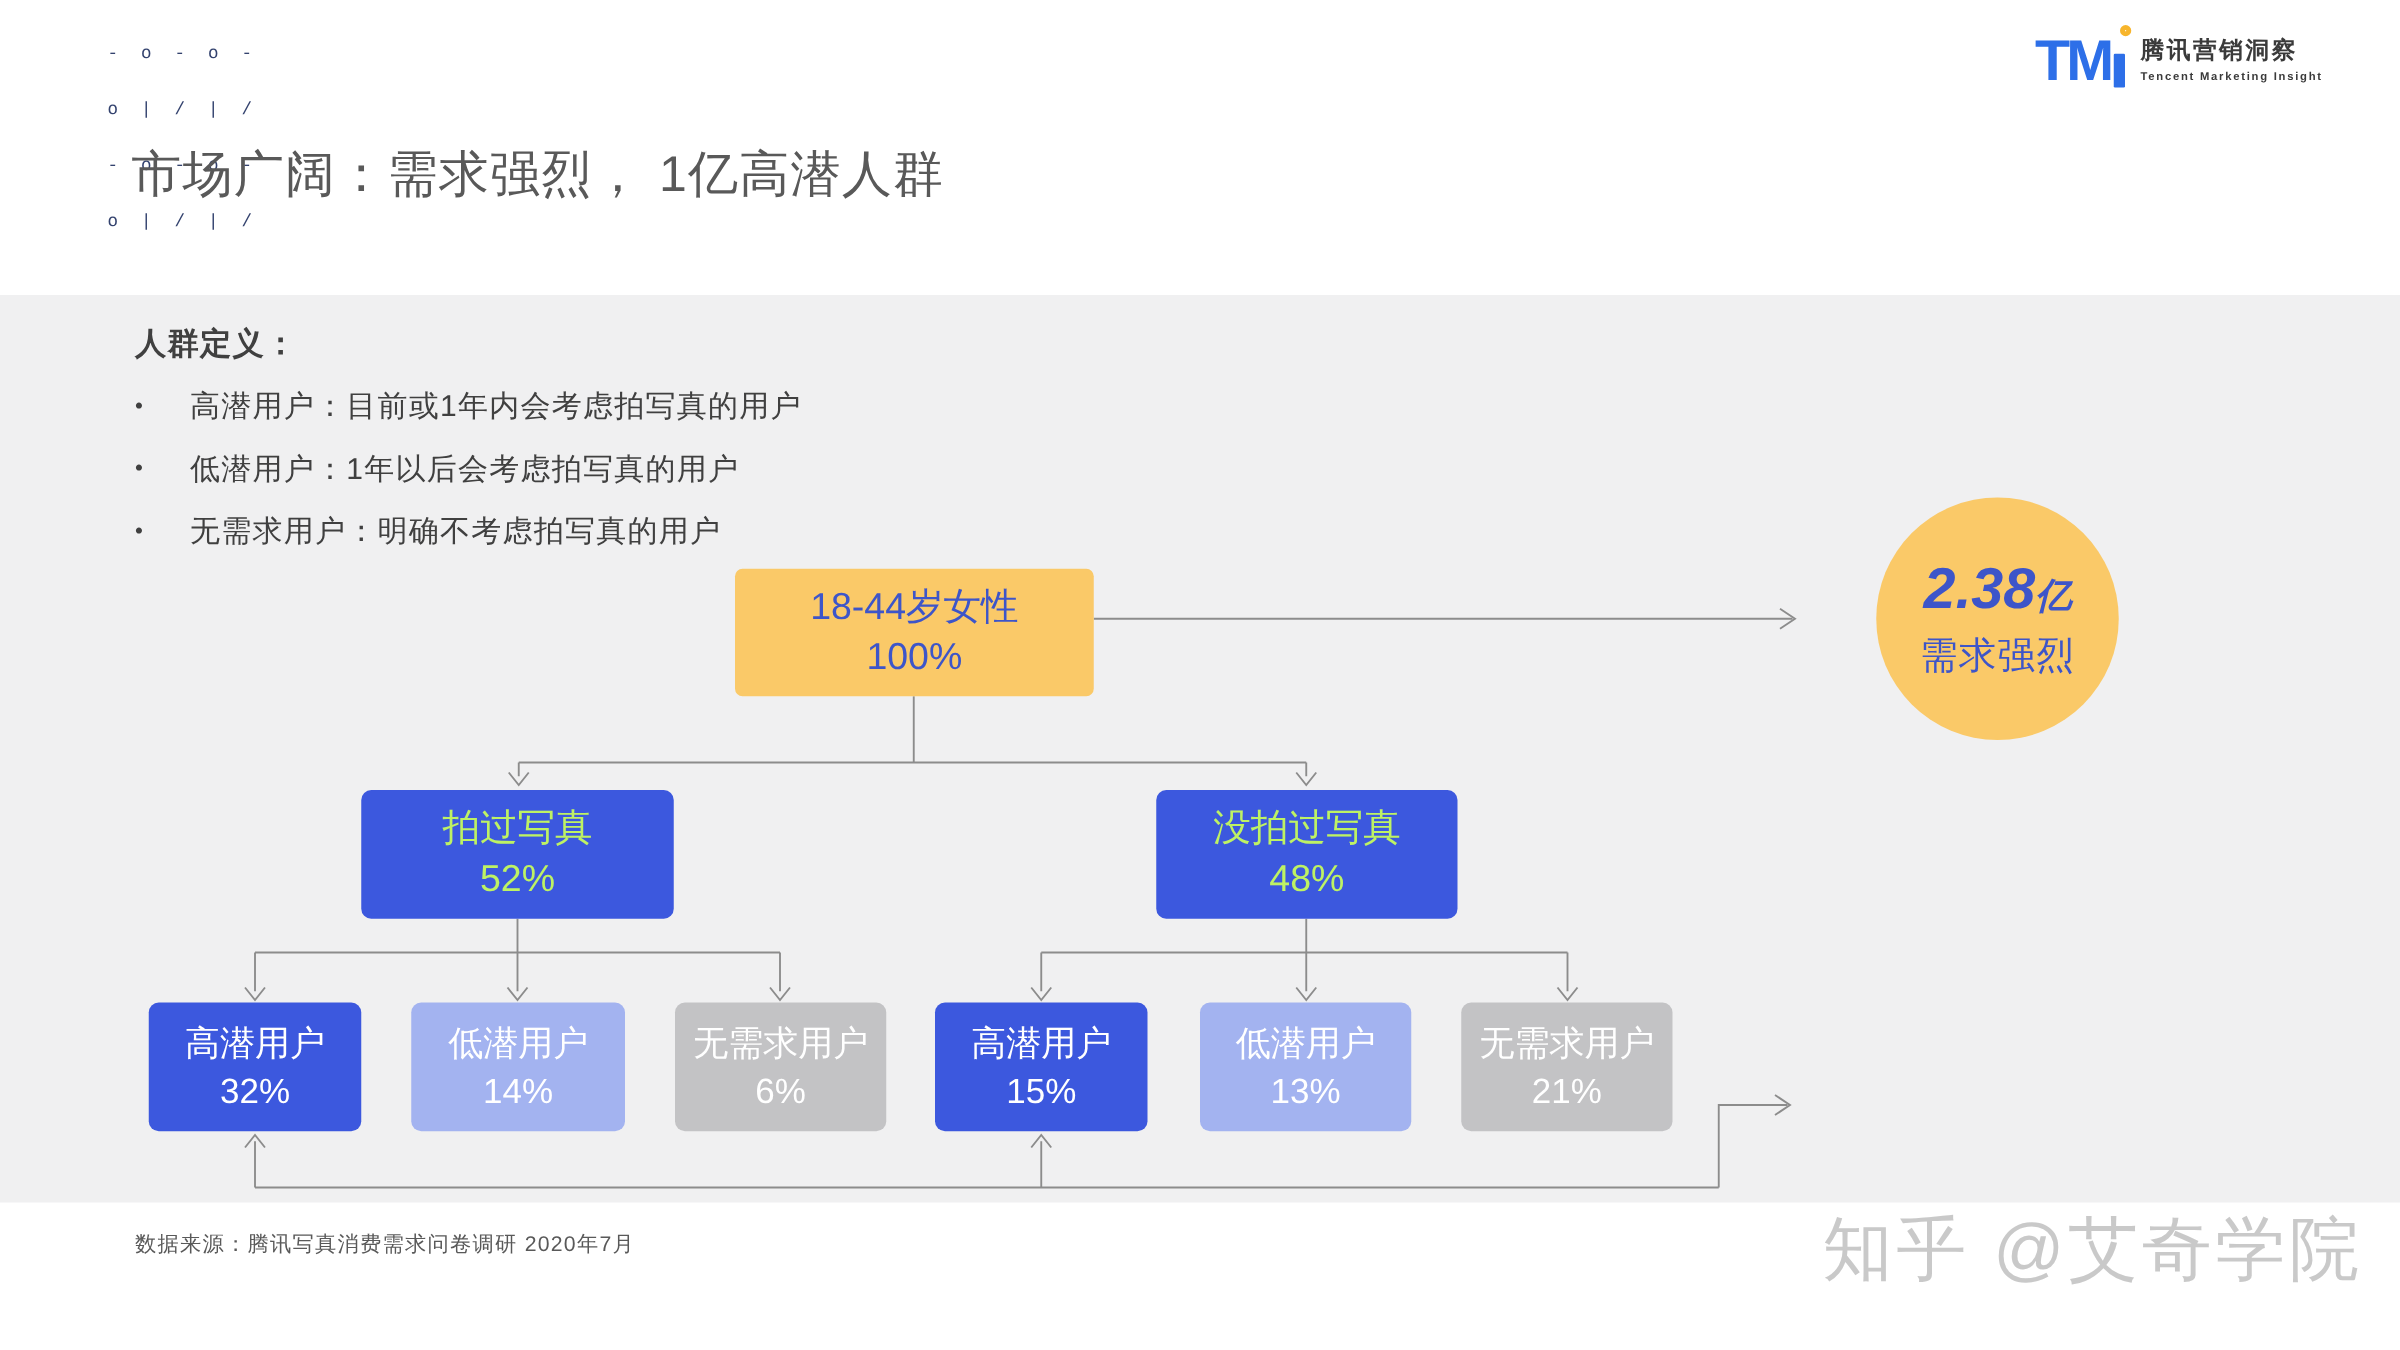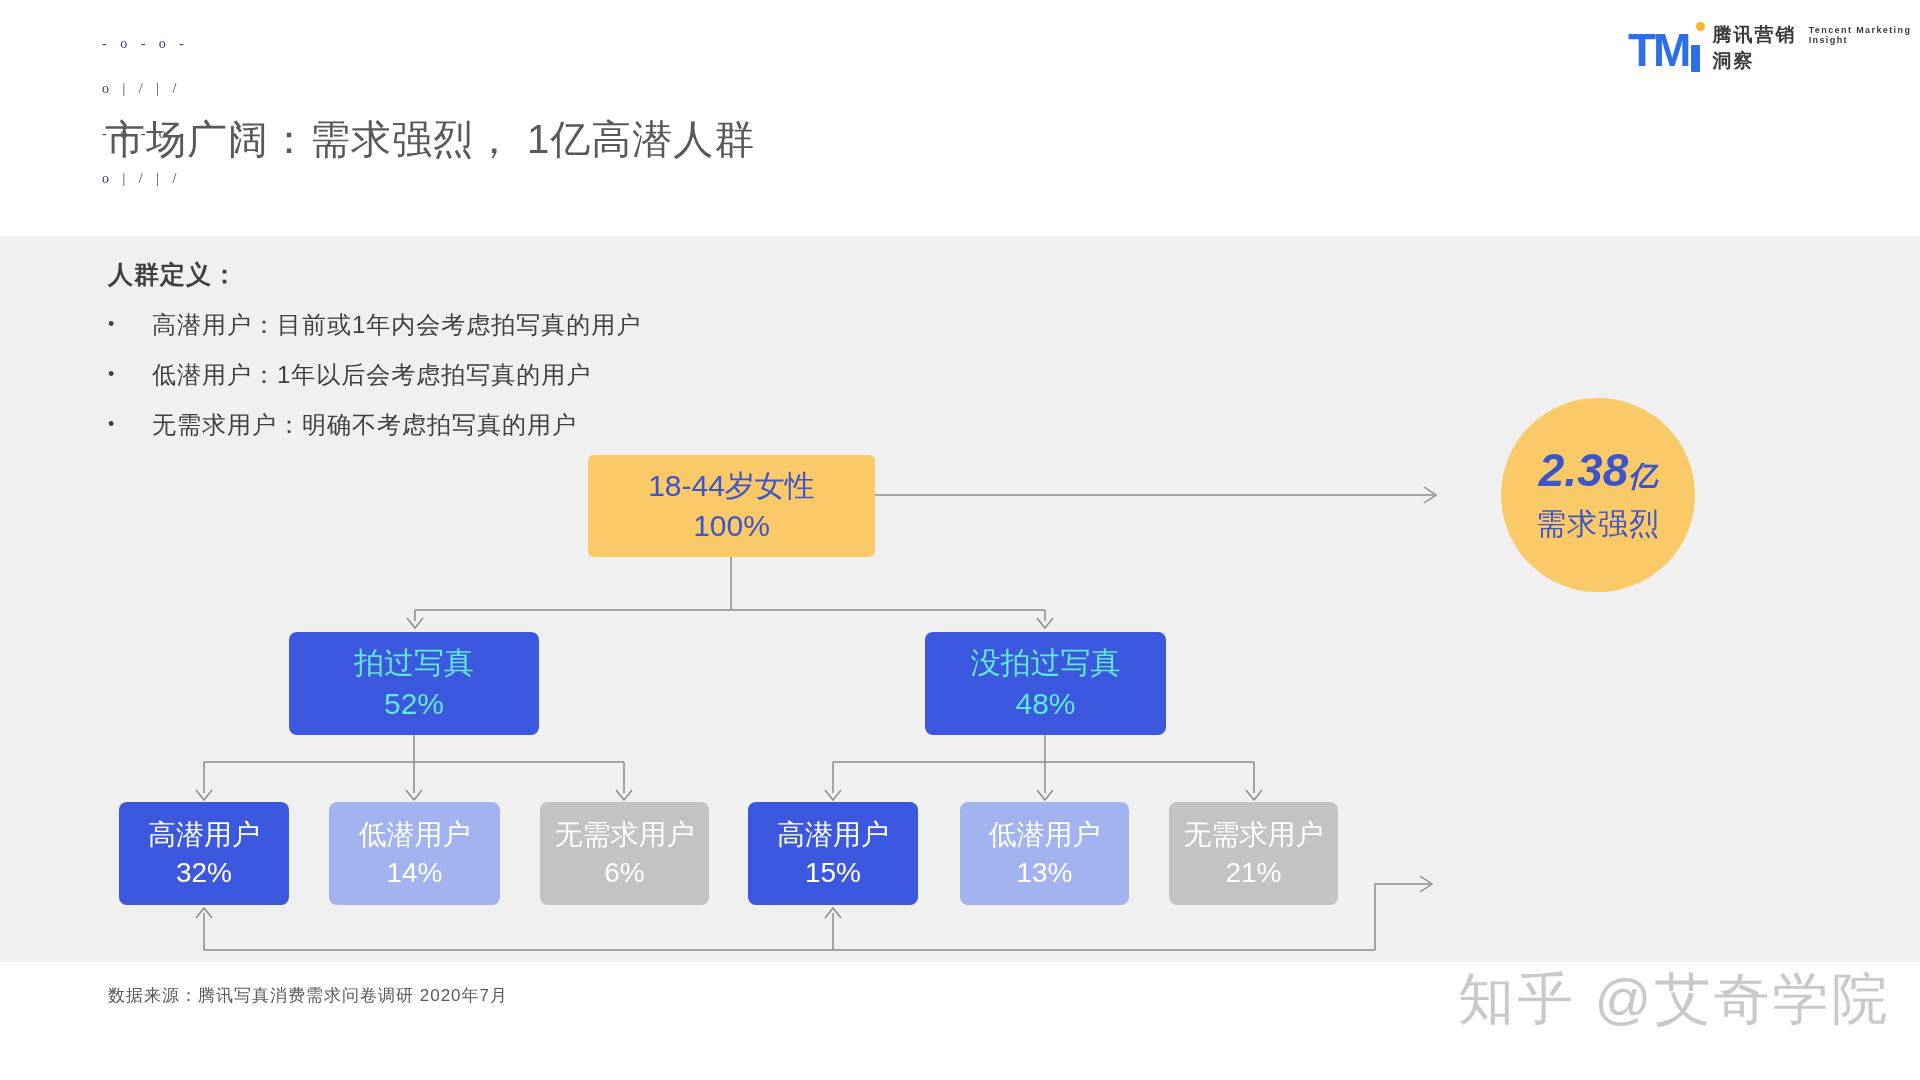--- a/index.html
+++ b/index.html
@@ -3,49 +3,49 @@
 <meta charset="utf-8">
 <style>
   * { margin:0; padding:0; box-sizing:border-box; }
   html,body { width:1920px; height:1080px; }
   body { font-family:"Liberation Sans","DejaVu Sans",sans-serif; background:#ffffff; position:relative; overflow:hidden; }
 
   .slide { position:absolute; inset:0; width:1920px; height:1080px; background:#ffffff; }
 
   
   .deco { position:absolute; left:86px; top:6px; color:#33426e;
-          font-family:Liberation Serif, serif;
-          font-size:14px; line-height:15px; letter-spacing:5px; white-space:pre;margin-left:16px; }
+          font-family:Liberation Mono, monospace;
+          font-size:14px; line-height:15px; letter-spacing:5px; white-space:pre; }
 
   
   .brand { position:absolute; left:1628px; top:22px; display:flex; align-items:center; gap:12px; }
   .tmi-mark { position:relative; height:48px; display:flex; align-items:flex-end; }
   .tmi-tm { color:#2d6fe8; font-size:46px; font-weight:bold; letter-spacing:-3px; line-height:44px; }
   .tmi-i-stem { display:inline-block; width:9px; height:27px; background:#2d6fe8; margin-left:3px; border-radius:1px; }
   .tmi-i-dot { position:absolute; right:-5px; top:-2px; width:9px; height:9px;
                border:4px solid #f7b52c; border-radius:50%; background:#fff; }
-  .brand-text { display:flex; justify-content:center; }
+  .brand-text { display:flex; flex-direction:column; justify-content:center; }
   .brand-cn { font-size:19px; font-weight:bold; color:#3a3a3a; letter-spacing:2px; }
   .brand-en { font-size:9px; color:#3a3a3a; letter-spacing:1.4px; margin-top:3px; font-weight:bold; }
 
   .slide-title { position:absolute; left:105px; top:112px; font-size:40px; color:#595959; letter-spacing:1px; }
 
   .panel { position:absolute; left:0; top:236px; width:1920px; height:726px; background:#f0f0f1; }
 
   .definitions { position:absolute; left:108px; top:258px; color:#404040; }
   .def-heading { font-size:25px; font-weight:bold; margin-bottom:14px; letter-spacing:1px; }
   .def-item { display:flex; align-items:flex-start; font-size:24px; margin-top:18px; letter-spacing:1px; }
   .def-bullet { width:44px; font-size:18px; line-height:30px; color:#404040; }
 
   svg.connectors { position:absolute; left:0; top:0; pointer-events:none; }
 
   .node { position:absolute; display:flex; flex-direction:column; align-items:center; justify-content:center;
           text-align:center; line-height:1.35; }
   .node-root { background:#fac968; border-radius:6px; color:#3d55c9; font-size:30px; }
-  .node-l2 { background:#3c58de; border-radius:8px; color:#5eead4; font-size:30px; }
+  .node-l2 { background:#3c58de; border-radius:8px; color:#bef264; font-size:30px; }
   .node-l3 { border-radius:8px; color:#ffffff; font-size:28px; }
   .v-primary { background:#3c58de; }
   .v-light { background:#a3b3f0; }
   .v-gray { background:#c3c3c5; }
 
   .big-circle { position:absolute; border-radius:50%; display:flex; flex-direction:column;
                 align-items:center; justify-content:center; text-align:center; }
   .circle-yellow { background:#fac968; color:#3d55c9; }
   .circle-blue { background:#3b5ae0; color:#ffffff; }
   .circle-value-row { font-weight:bold; font-style:italic; line-height:1.1; }

